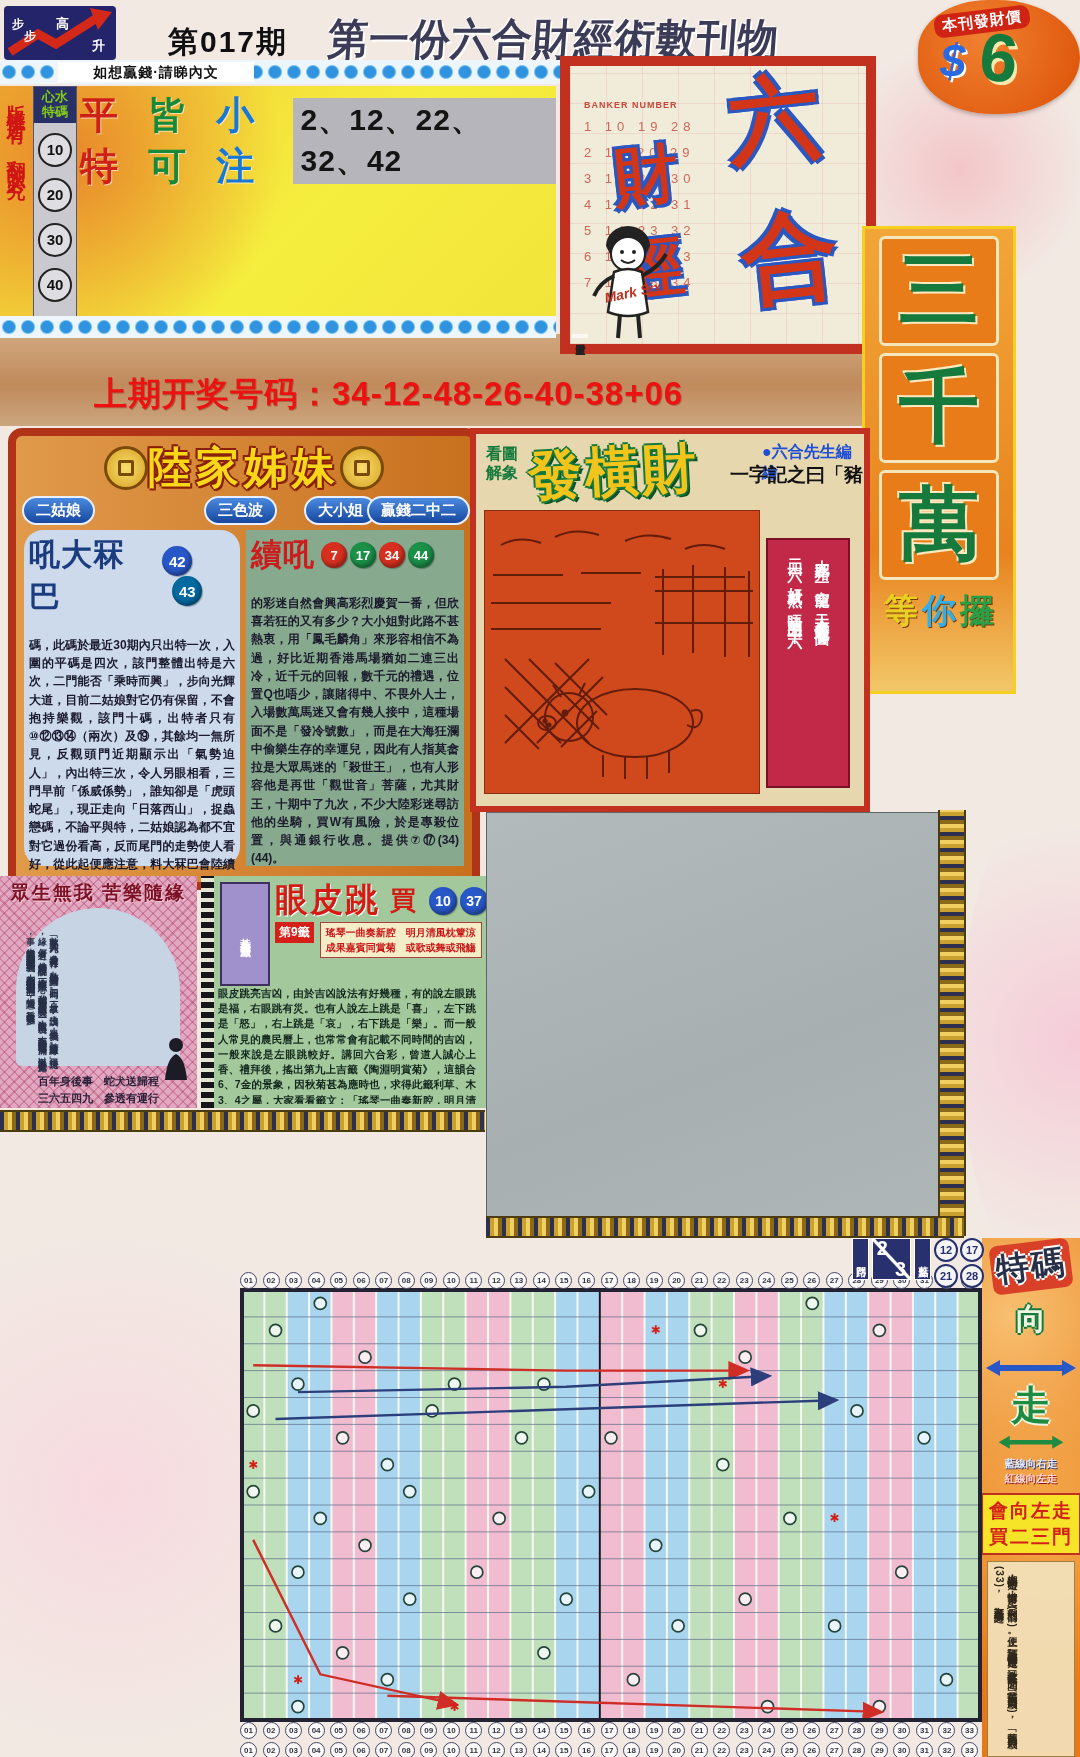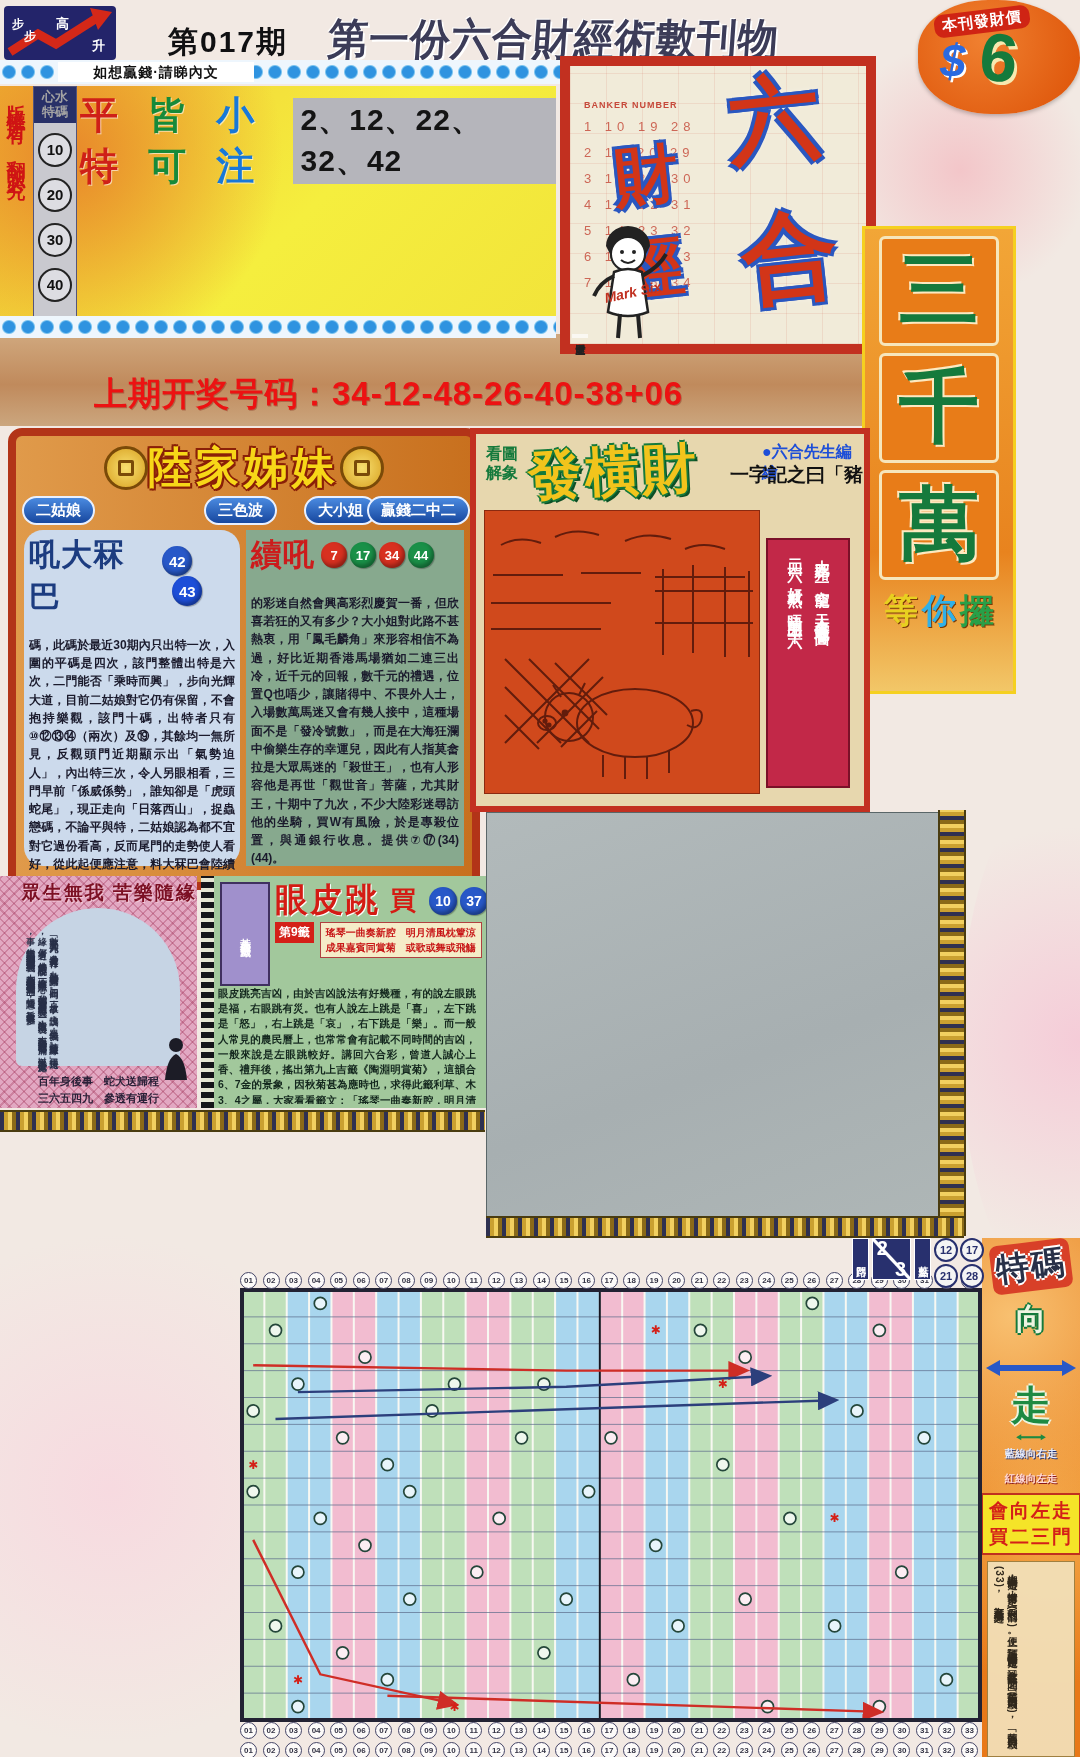--- a/index.html
+++ b/index.html
@@ -43,21 +43,21 @@
   .promo-strip{top:62px;left:58px;width:196px;height:20px;background:#fff;color:#111;
     font-size:14px;font-weight:bold;text-align:center;line-height:20px;letter-spacing:1px;}
 
   
   .yellow-panel{top:86px;left:0;width:556px;height:230px;
     background:radial-gradient(circle at 12% 30%,#e8872a 0%,rgba(232,135,42,0) 42%),
                linear-gradient(135deg,#f2c935 0%,#f5ee3e 55%,#f2e43a 100%);}
   .copyright{left:3px;top:4px;height:222px;font-size:19px;font-weight:bold;color:#cf1414;
     letter-spacing:7px;}
   .hotpick{left:33px;top:0;width:42px;height:230px;background:#c9c9cf;border:1px solid #55557a;}
-  .hotpick-head{background:#283068;color:#a3a3a3;font-size:13px;font-weight:bold;text-align:center;
+  .hotpick-head{background:#283068;color:#84cc16;font-size:13px;font-weight:bold;text-align:center;
     padding:3px 2px;line-height:1.15;}
   .hotpick-nums{display:flex;flex-direction:column;align-items:center;gap:11px;padding-top:10px;}
   .circ{display:flex;align-items:center;justify-content:center;width:30px;height:30px;
     border:2.5px solid #222;border-radius:50%;font-weight:bold;font-size:15px;background:#dddde2;color:#111;}
   .headline{left:80px;top:4px;display:flex;align-items:center;justify-content:center;}
   .hseg{font-size:38px;font-weight:bold;letter-spacing:1px;text-shadow:1px 1px 0 rgba(255,255,255,.6);}
   .hseg1{color:#cf2018;}.hseg2{color:#168a3a;}.hseg3{color:#1878d8;}
   .hnums{margin-left:8px;background:#b5b5bb;color:#141414;font-size:30px;font-weight:bold;
     padding:2px 8px;letter-spacing:1px;}
   .chain-mid{top:316px;left:0;width:556px;height:22px;}
@@ -121,21 +121,21 @@
   .for-riddle{position:absolute;top:28px;left:254px;font-size:19px;font-weight:bold;color:#111;white-space:nowrap;}
   .for-pic{position:absolute;top:76px;left:8px;width:274px;height:282px;background:#d0491c;border:1px solid #8a2a10;}
   .for-verse{position:absolute;top:104px;left:290px;width:84px;height:250px;background:#c22848;border:2px solid #7a1028;
     display:flex;flex-direction:row-reverse;justify-content:center;gap:8px;padding:8px 0;box-sizing:border-box;}
   .for-verse div{writing-mode:vertical-rl;font-size:15px;font-weight:bold;color:#fff;letter-spacing:3px;}
 
   
   .zen{top:876px;left:0;width:197px;height:232px;background-color:#e2a8c2;
     background-image:repeating-linear-gradient(45deg,rgba(150,30,70,.28) 0 1.5px,rgba(0,0,0,0) 1.5px 7px),
       repeating-linear-gradient(-45deg,rgba(150,30,70,.28) 0 1.5px,rgba(0,0,0,0) 1.5px 7px);overflow:hidden;}
-  .zen-title{position:absolute;top:4px;width:100%;text-align:right;font-size:19px;font-weight:bold;color:#7c1024;
+  .zen-title{position:absolute;top:4px;width:100%;text-align:center;font-size:19px;font-weight:bold;color:#7c1024;
     letter-spacing:2px;text-shadow:1px 1px 0 #f2c6d6;white-space:nowrap;}
   .zen-arch{position:absolute;top:32px;left:16px;width:164px;height:158px;background:#c6d4e4;
     border-radius:82px 82px 6px 6px;padding:22px 8px 4px;box-sizing:border-box;}
   .zen-cols{writing-mode:vertical-rl;height:100%;font-size:9px;font-weight:bold;color:#283048;line-height:1.3;letter-spacing:1px;}
   .zen-foot{position:absolute;bottom:2px;width:100%;text-align:center;font-size:11px;font-weight:bold;color:#2a2038;line-height:1.5;}
 
   
   .eyelid{top:876px;left:201px;width:282px;height:232px;background:#a2c89c;overflow:hidden;padding-left:40px;}
   .chain-black{position:absolute;left:0;top:0;width:13px;height:100%;
     background:repeating-linear-gradient(0deg,#15151a 0 6px,#e6e6d4 6px 10px);}
@@ -193,21 +193,21 @@
     text-shadow:-2px 0 #fff,2px 0 #fff,0 -2px #fff,0 2px #fff;}
   .dir-xiang{margin-top:8px;font-size:30px;font-weight:bold;color:#eef4e0;
     text-shadow:-2px 0 #157a3c,2px 0 #157a3c,0 -2px #157a3c,0 2px #157a3c;}
   .dir-lr{position:relative;width:90px;height:36px;margin-top:2px;}
   .dir-lr span{position:absolute;width:100%;text-align:center;top:2px;font-size:24px;font-weight:bold;
     color:#1c2c6c;letter-spacing:8px;text-shadow:1px 1px 0 #fff;}
   .dir-zou{font-size:40px;font-weight:bold;color:#1f8a42;margin-top:0;
     text-shadow:-2px 0 #eef4e0,2px 0 #eef4e0,0 -2px #eef4e0,0 2px #eef4e0;}
   .spec-note{font-size:10.5px;font-weight:bold;line-height:1.5;text-align:center;margin-top:4px;}
   .spec-note .n1{color:#e4ecff;text-shadow:1px 1px 0 #203070;display:block;}
-  .spec-note .n2{color:#ffdcdc;text-shadow:1px 1px 0 #8a1818;display:block;margin-top:10px;}
+  .spec-note .n2{color:#ffdcdc;text-shadow:1px 1px 0 #8a1818;display:block;}
   .spec-cta{margin-top:6px;background:#f5e428;border:2px solid #c03020;padding:3px 6px;text-align:center;}
   .spec-cta div{font-size:19px;font-weight:bold;color:#d42018;letter-spacing:2px;white-space:nowrap;}
   .spec-analysis{margin-top:6px;width:88px;height:196px;background:rgba(242,226,188,.92);
     border:1px solid #a08040;box-sizing:border-box;padding:4px;}
   .spec-analysis div{writing-mode:vertical-rl;height:100%;font-size:10px;font-weight:bold;color:#30281c;
     line-height:1.35;letter-spacing:1px;}
 </style>
 </head>
 <body>
 
@@ -312,21 +312,21 @@
     </div>
     <div id="sisters-tabs">
         <span class="tab" style="left: 6px;">二姑娘</span>
         <span class="tab" style="left: 188px;">三色波</span>
         <span class="tab" style="left: 288px;">大小姐</span>
         <span class="tab" style="right: 2px;">贏錢二中二</span>
       </div>
     <div class="sis-col sis-left">
       <div class="sis-hl">
         <span class="sis-hl-text-l">吼大冧巴</span>
-        <span id="left-balls"><span class="ball b30" style="background: rgb(40, 88, 200); margin-left: 3px;">42</span><span class="ball b30" style="background: #1d4ed8; margin-left: 13px;">43</span></span>
+        <span id="left-balls"><span class="ball b30" style="background: rgb(40, 88, 200); margin-left: 3px;">42</span><span class="ball b30" style="background: #0369a1; margin-left: 13px;">43</span></span>
       </div>
       <div class="sis-body">碼，此碼於最近30期內只出特一次，入圍的平碼是四次，該門整體出特是六次，二門能否「乘時而興」，步向光輝大道，目前二姑娘對它仍有保留，不會抱持樂觀，該門十碼，出特者只有⑩⑫⑬⑭（兩次）及⑲，其餘均一無所見，反觀頭門近期顯示出「氣勢迫人」，內出特三次，令人另眼相看，三門早前「係威係勢」，誰知卻是「虎頭蛇尾」，現正走向「日落西山」，捉蟲戀碼，不論平與特，二姑娘認為都不宜對它過份看高，反而尾門的走勢使人看好，從此起便應注意，料大冧巴會陸續出現。提供④⑥⑨(42)(43)(48)。</div>
     </div>
     <div class="sis-col sis-right">
       <div class="sis-hl">
         <span class="sis-hl-text-r">續吼</span>
         <span id="right-balls"><span class="ball b26" style="background: rgb(216, 48, 32); margin-left: 3px;">7</span><span class="ball b26" style="background: rgb(26, 144, 72); margin-left: 3px;">17</span><span class="ball b26" style="background: rgb(216, 48, 32); margin-left: 3px;">34</span><span class="ball b26" style="background: rgb(26, 144, 72); margin-left: 3px;">44</span></span>
       </div>
       <div class="sis-body">的彩迷自然會興高彩烈慶賀一番，但欣喜若狂的又有多少？大小姐對此路不甚熱衷，用「鳳毛麟角」來形容相信不為過，好比近期香港馬場猶如二連三出冷，近千元的回報，數千元的禮遇，位置Q也唔少，讓賭得中、不畏外人士，入場數萬馬迷又會有幾人接中，這種場面不是「發冷號數」，而是在大海狂瀾中偷樂生存的幸運兒，因此有人指莫畲拉是大眾馬迷的「殺世王」，也有人形容他是再世「觀世音」菩薩，尤其財王，十期中了九次，不少大陸彩迷尋訪他的坐騎，買W有風險，於是專殺位置，與通銀行收息。提供⑦⑰(34)(44)。</div>
     </div>

